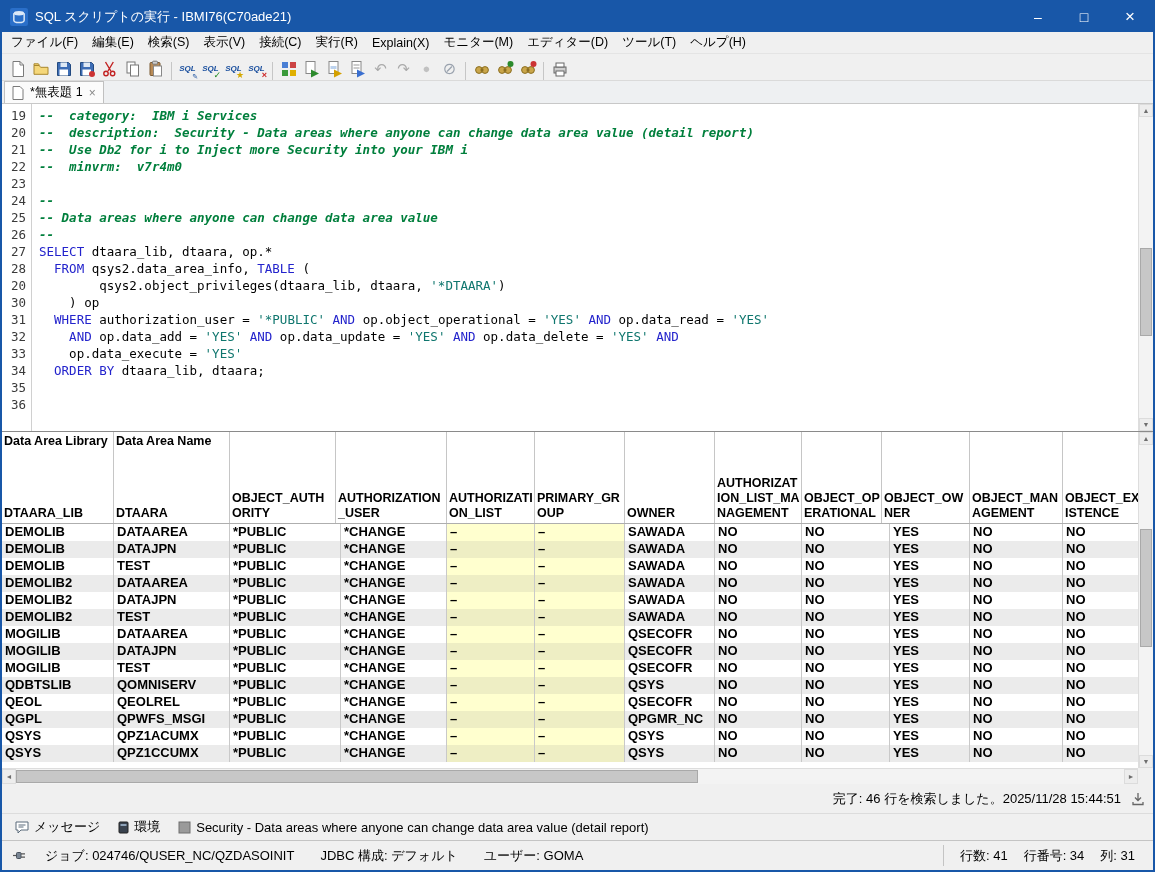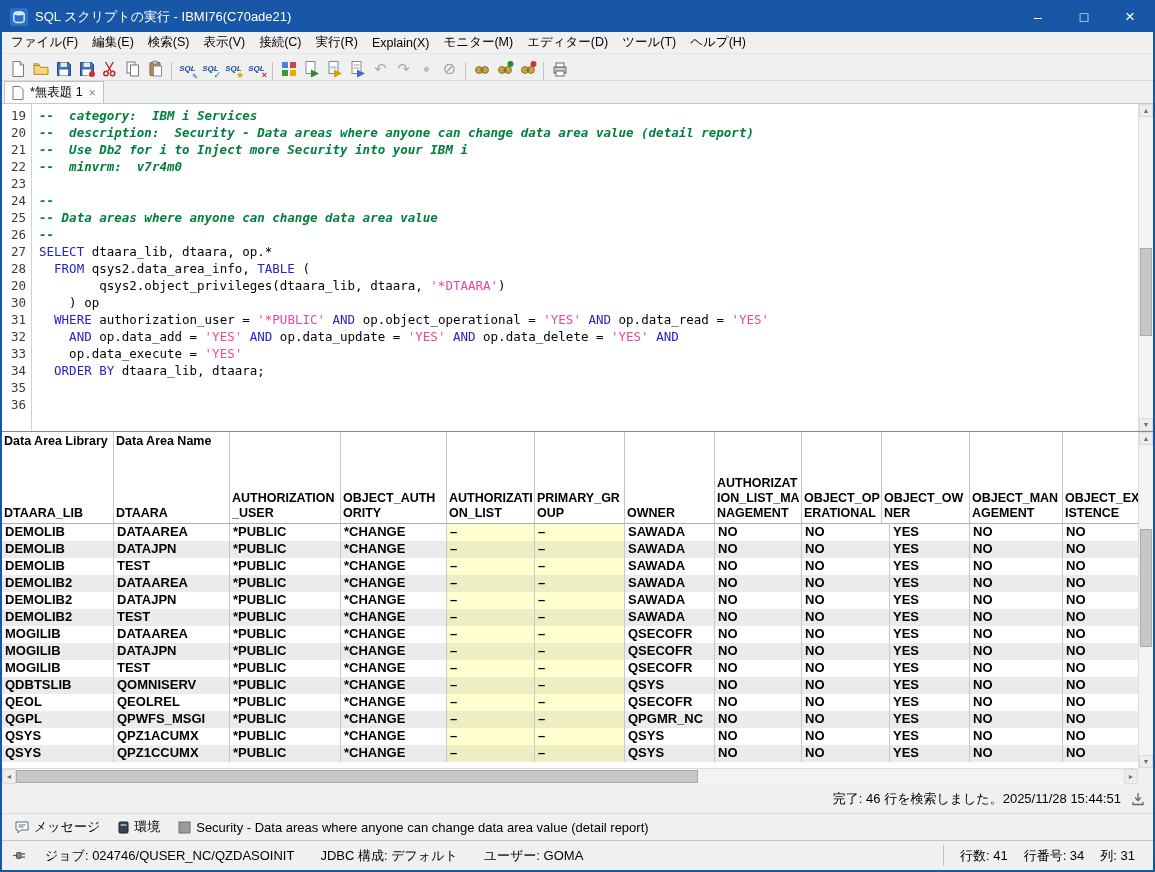--- a/index.html
+++ b/index.html
@@ -33,21 +33,21 @@
 .tab-close{color:#888;font-size:12px;cursor:default;}
 
 
 .editor{flex:0 0 327px;background:#fff;display:flex;overflow:hidden;}
 .gutter{flex:0 0 30px;text-align:right;padding:3px 5px 0 0;color:#3a3a3a;font:12.5px "DejaVu Sans Mono",monospace;line-height:17px;border-right:1px solid #d0d0d0;background:#fff;}
 .code{flex:1;padding:3px 0 0 7px;font:12.5px "DejaVu Sans Mono",monospace;line-height:17px;white-space:pre;overflow:hidden;}
 .code-line{height:17px;}
 .ln{height:17px;}
 .tok-comment{color:#007f3c;font-style:italic;font-weight:bold;}
 .tok-keyword{color:#2323cc;}
-.tok-string{color:#ec4899;}
+.tok-string{color:#0f766e;}
 .tok-plain{color:#000;}
 
 
 .vscroll{flex:0 0 15px;background:#f3f3f3;border-left:1px solid #ddd;position:relative;}
 .vthumb{position:absolute;left:1px;right:1px;background:#c7c7c7;border:1px solid #a9a9a9;}
 .sarrow{position:absolute;left:0;right:0;height:13px;display:flex;align-items:center;justify-content:center;font-size:7px;color:#6e6e6e;background:#ededed;border:1px solid #dcdcdc;}
 .sarrow.top{top:0;}
 .sarrow.bottom{bottom:0;}
 .hscroll-row{flex:0 0 16px;display:flex;background:#f0f0f0;}
 .hscroll{flex:1;background:#f3f3f3;border-top:1px solid #ddd;position:relative;}
@@ -309,25 +309,25 @@
     <div class="grid">
       <div class="ghead" id="ghead">
           <div class="hcell haslabel" style="width: 112px;">
             <div>Data Area Library</div>
             <div>DTAARA_LIB</div>
           </div>
           <div class="hcell haslabel" style="width: 116px;">
             <div>Data Area Name</div>
             <div>DTAARA</div>
           </div>
+          <div class="hcell" style="width: 106px;">
+            <div>OBJECT_AUTHORITY</div>
+          </div>
           <div class="hcell" style="width: 111px;">
             <div>AUTHORIZATION_USER</div>
-          </div>
-          <div class="hcell" style="width: 106px;">
-            <div>OBJECT_AUTHORITY</div>
           </div>
           <div class="hcell" style="width: 88px;">
             <div>AUTHORIZATION_LIST</div>
           </div>
           <div class="hcell" style="width: 90px;">
             <div>PRIMARY_GROUP</div>
           </div>
           <div class="hcell" style="width: 90px;">
             <div>OWNER</div>
           </div>

